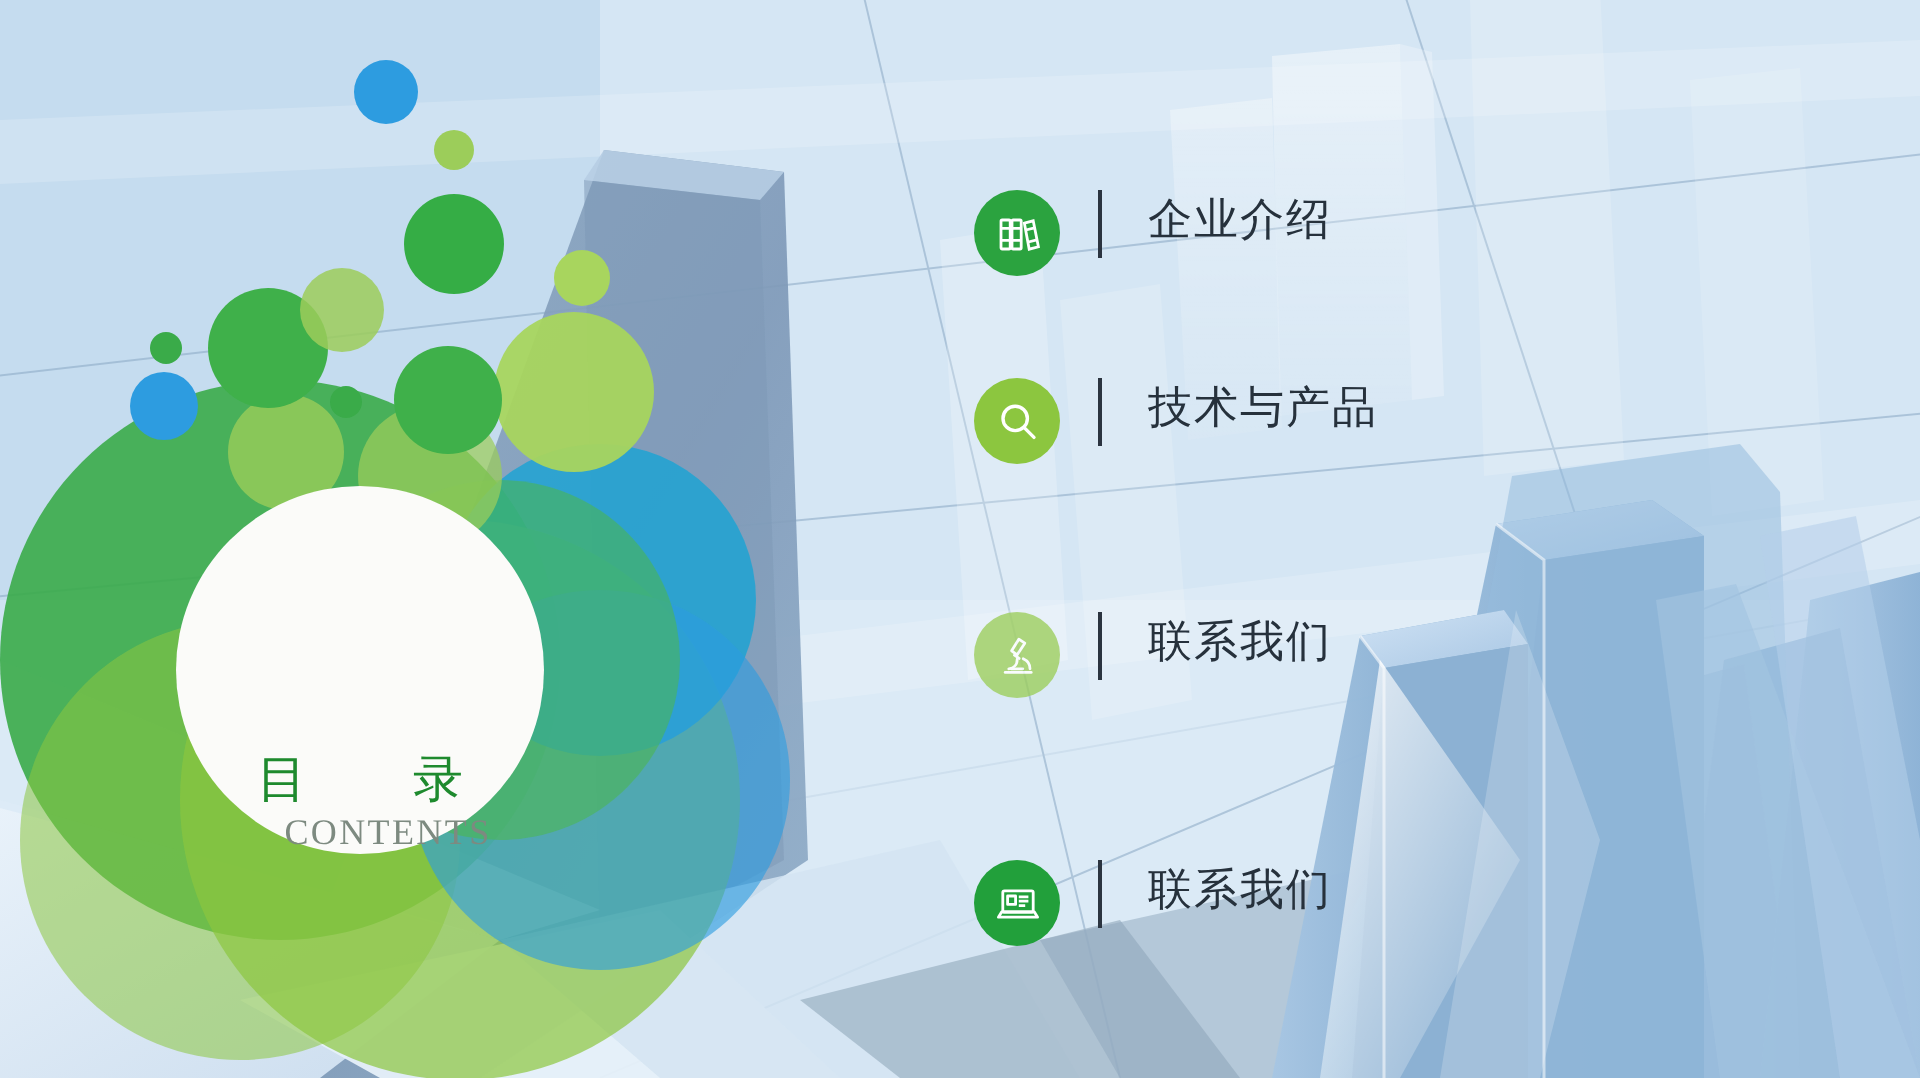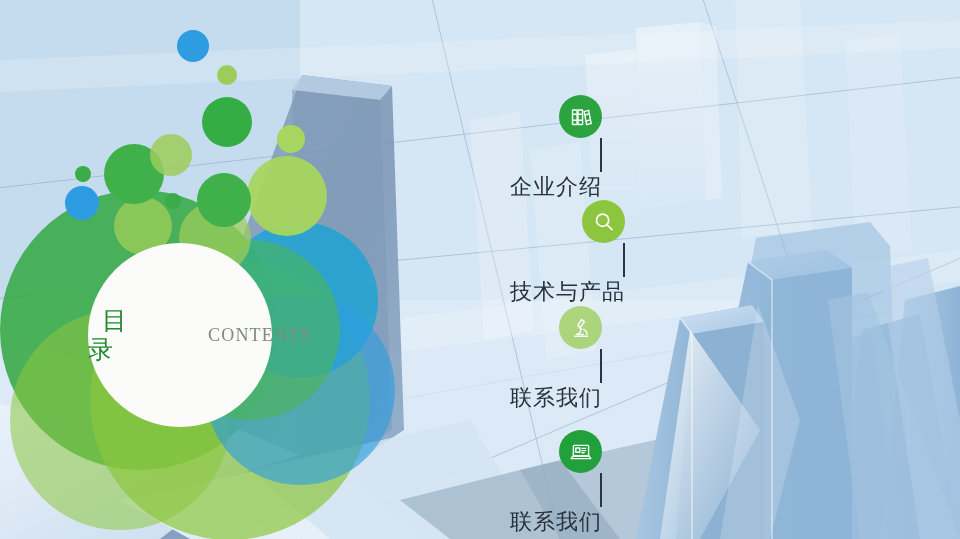--- a/index.html
+++ b/index.html
@@ -24,23 +24,23 @@
   .circles { position: absolute; top: 0; left: 0; width: 470px; height: 539px; }
 
   
   #contents-disc {
     position: absolute;
     left: 88px; top: 243px;
     width: 184px; height: 184px;
     border-radius: 50%;
     background: #fbfbf9;
     display: flex;
-    flex-direction: row;
+    flex-direction: column;
     align-items: center;
-    justify-content: flex-start;
+    justify-content: flex-end;
   }
   #contents-title {
     color: #1e8a2e;
     font-size: 25px;
     letter-spacing: 14px;
     text-indent: 14px;
     font-family: "Liberation Sans", sans-serif;
     line-height: 1.15;
   }
   #contents-sub {
@@ -55,26 +55,25 @@
   
   #menu {
     position: absolute;
     left: 487px; top: 95px;
     width: 420px;
   }
   .menu-item {
     position: absolute;
     left: 0;
     display: flex;
-    align-items: flex-end;
+    align-items: flex-start;
     height: 50px;
-    flex-direction: column;
   }
   .menu-item:nth-child(1) { top: 0px; }
-  .menu-item:nth-child(2) { top: 105px; }
+  .menu-item:nth-child(2) { top: 94px; }
   .menu-item:nth-child(3) { top: 211px; }
   .menu-item:nth-child(4) { top: 335px; }
 
   .icon-circle {
     width: 43px; height: 43px;
     border-radius: 50%;
     display: flex; align-items: center; justify-content: center;
     flex: 0 0 auto;
   }
   .icon-circle svg { display: block; }

